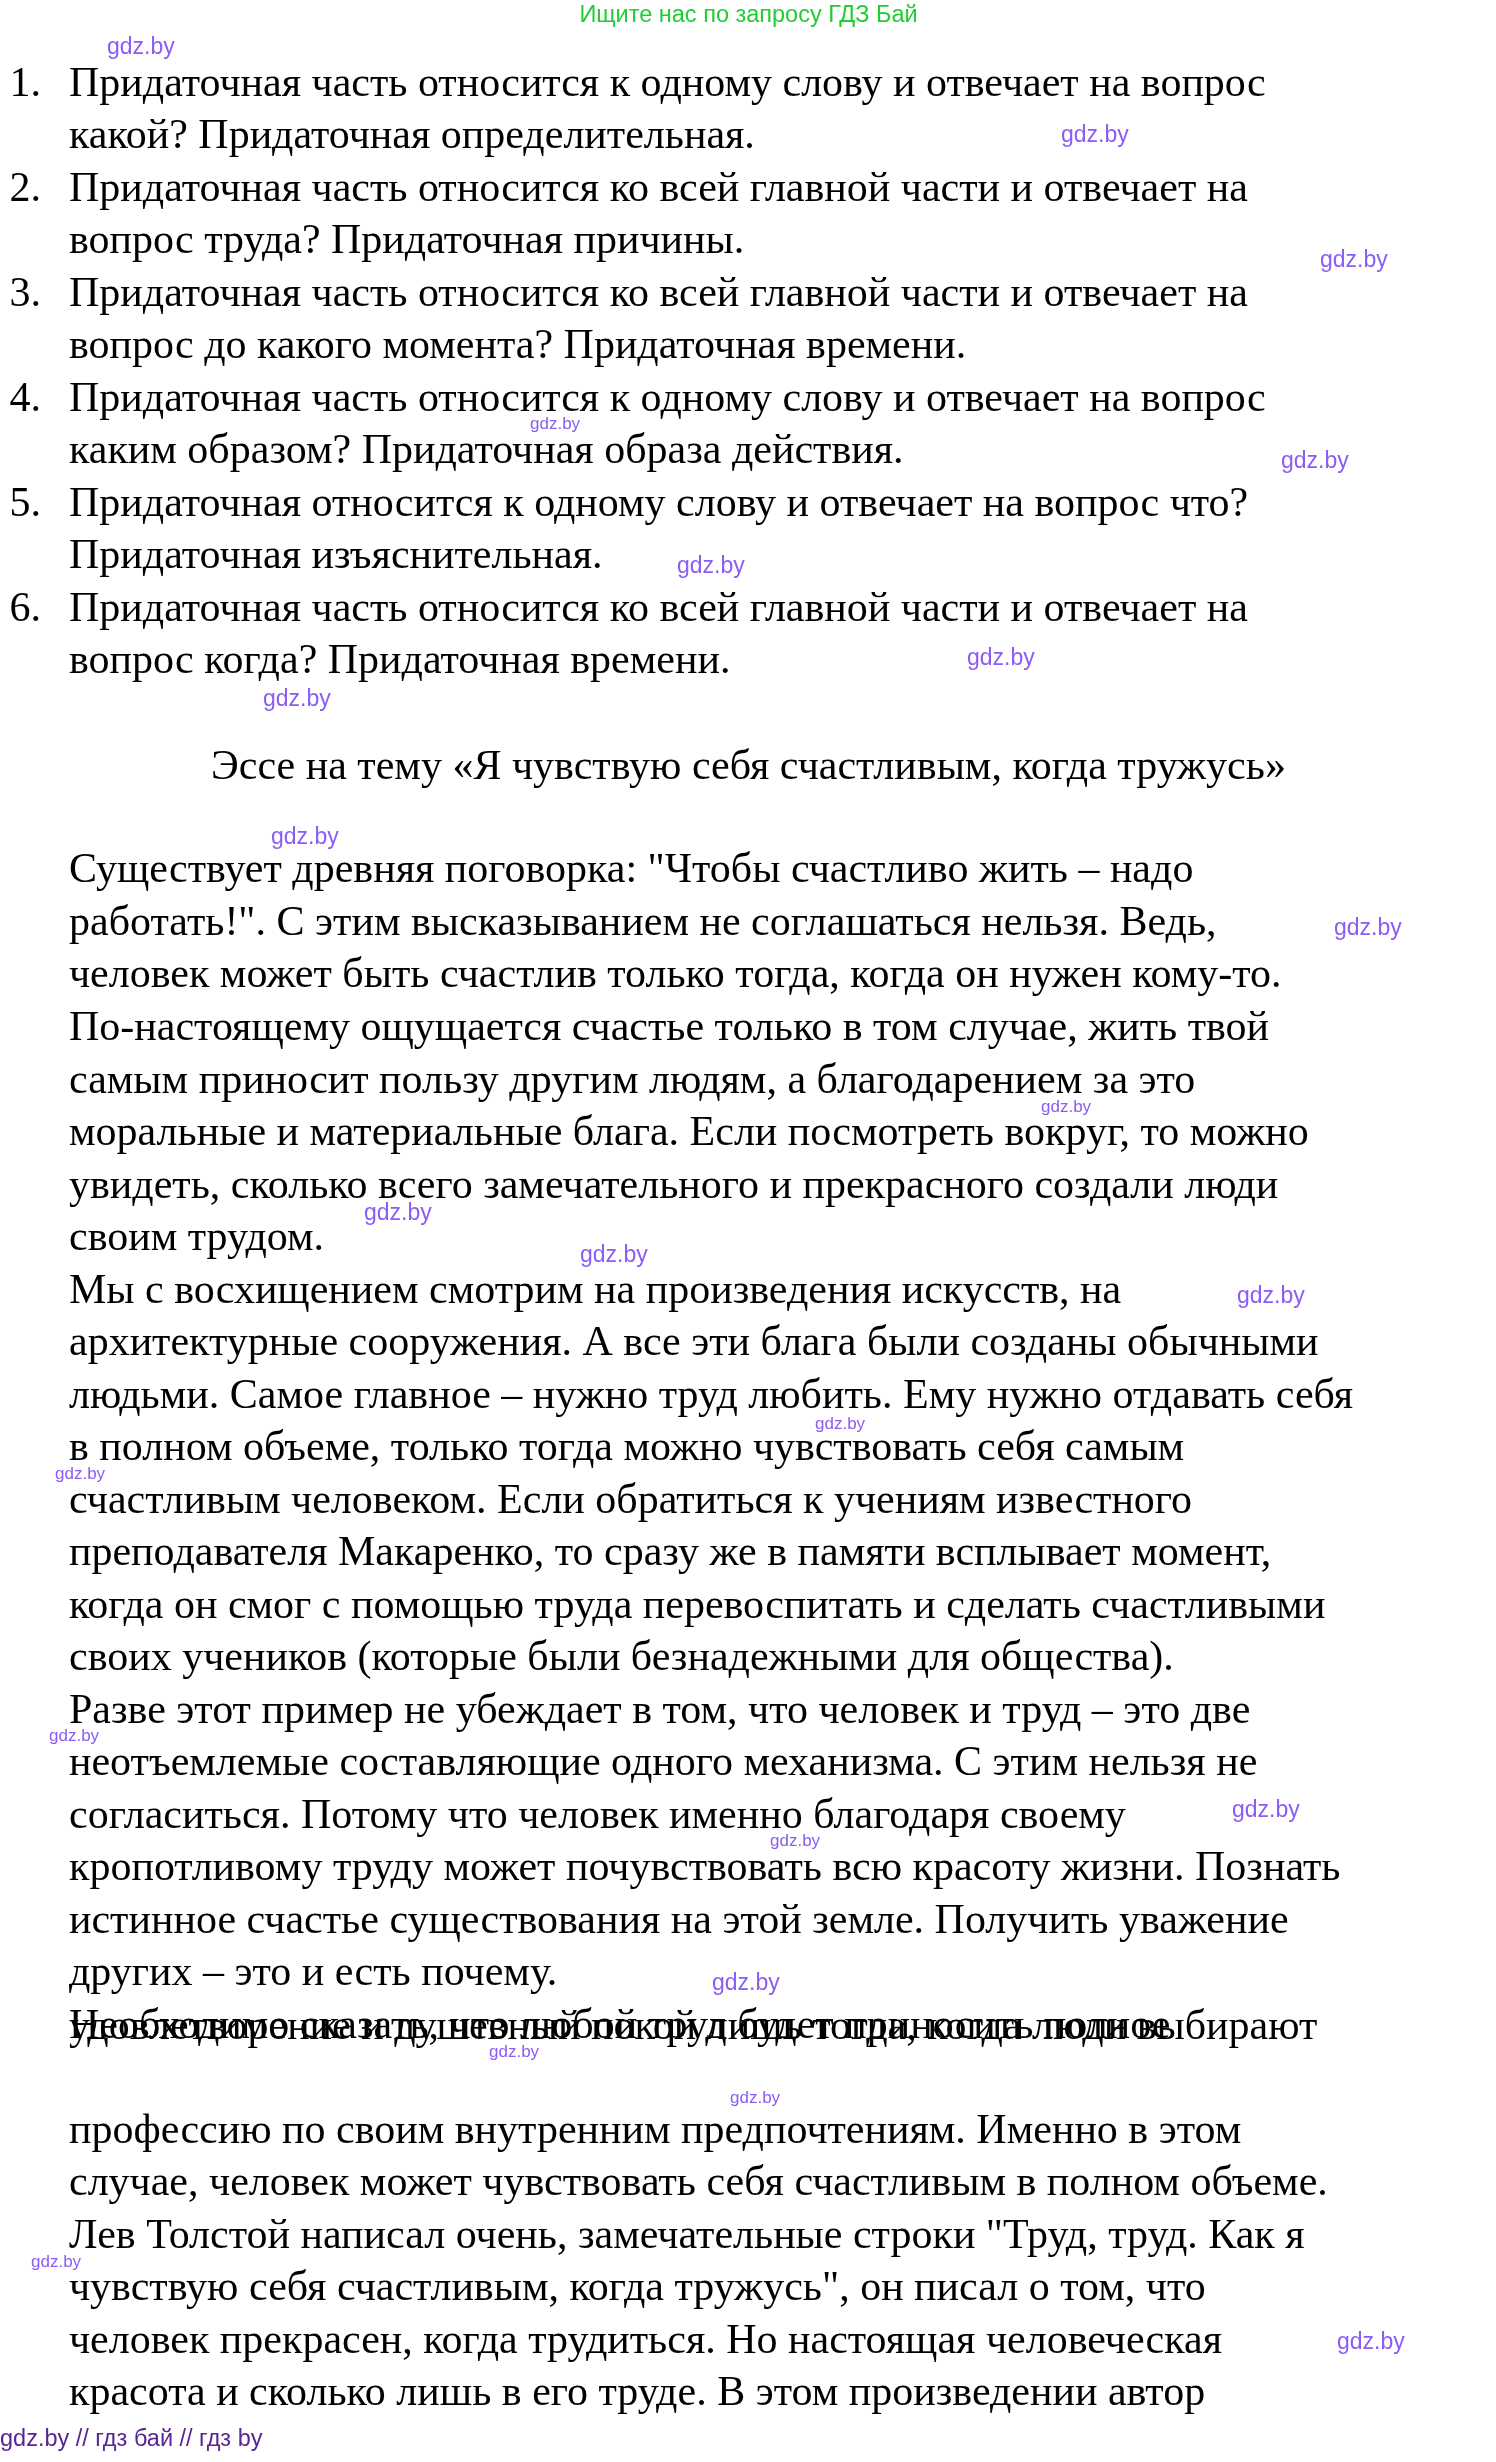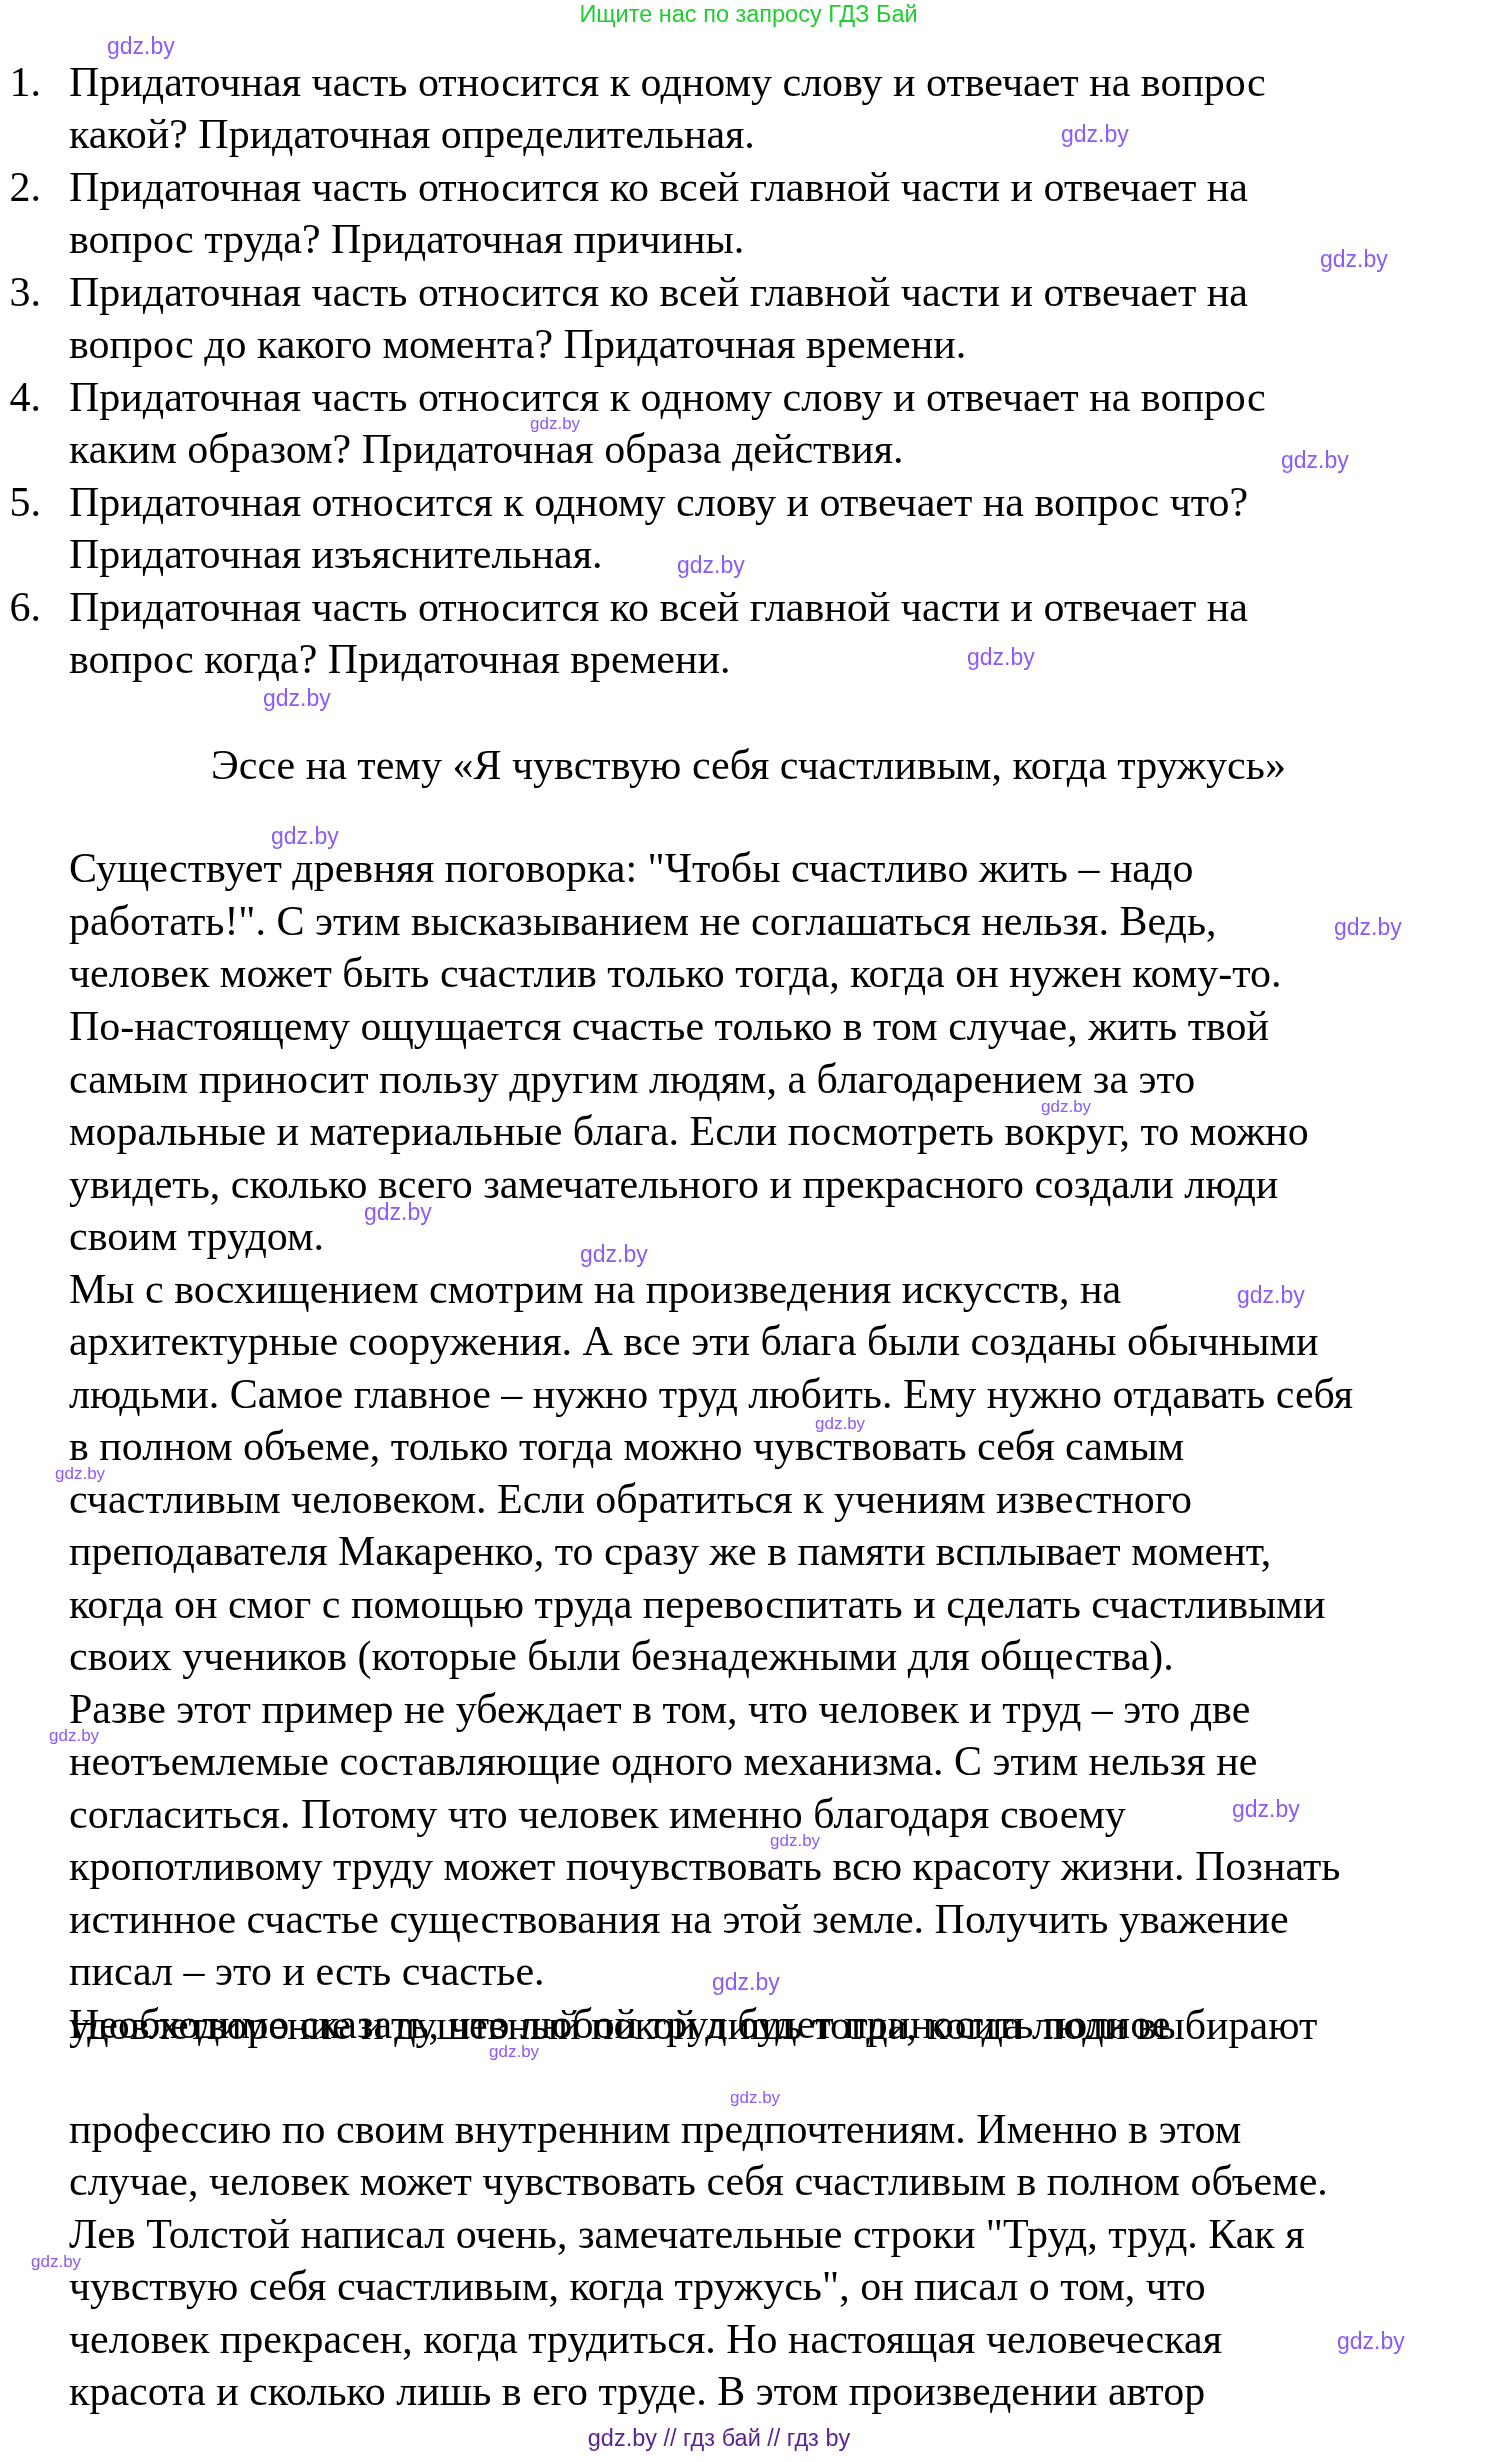--- a/index.html
+++ b/index.html
@@ -1,19 +1,19 @@
 <!DOCTYPE html>
 <html style="font-size:12.5px"><head>
 <meta charset="utf-8">
 <style>
   html, body { margin:0; padding:0; background:#ffffff; }
   body { width:1497px; height:2462px; position:relative; overflow:hidden; }
   .hdr { position:absolute; left:0; width:1497px; top:0; height:28px; text-align:center;
          font-family:"Liberation Sans", sans-serif; font-size:23.5px; color:#22cc33; line-height:28px; }
-  .ftr { position:absolute; left:0; width:1438px; top:2423px; height:31px; text-align:center;
+  .ftr { position:absolute; left:0; width:1438px; top:2423px; height:31px; 
          font-family:"Liberation Sans", sans-serif; font-size:23.5px; color:#5a2590; line-height:31px; }
   .line { position:absolute; left:69px; white-space:nowrap;
           font-family:"Liberation Serif", serif; font-size:42px; line-height:52px; height:52px; color:#000;
           transform-origin:left center; transform:scaleX(1.0); }
   .num { position:absolute; left:9.4px; font-family:"Liberation Serif", serif; font-size:42px; line-height:52px; color:#000; }
   .title { position:absolute; left:0; width:1497px; text-align:center; font-family:"Liberation Serif", serif;
            font-size:42px; line-height:52px; color:#000; }
   .wm { position:absolute; font-family:"Liberation Sans", sans-serif; font-size:23px; color:#8b5cf6; line-height:27px; }
   .wm.small { font-size:17px; line-height:20.4px; }
 </style>
@@ -72,21 +72,21 @@
   <div class="line" style="top:1420px">в полном объеме, только тогда можно чувствовать себя самым</div>
   <div class="line" style="top:1473px">счастливым человеком. Если обратиться к учениям известного</div>
   <div class="line" style="top:1525px">преподавателя Макаренко, то сразу же в памяти всплывает момент,</div>
   <div class="line" style="top:1578px">когда он смог с помощью труда перевоспитать и сделать счастливыми</div>
   <div class="line" style="top:1630px">своих учеников (которые были безнадежными для общества).</div>
   <div class="line" style="top:1683px">Разве этот пример не убеждает в том, что человек и труд – это две</div>
   <div class="line" style="top:1735px">неотъемлемые составляющие одного механизма. С этим нельзя не</div>
   <div class="line" style="top:1788px">согласиться. Потому что человек именно благодаря своему</div>
   <div class="line" style="top:1840px">кропотливому труду может почувствовать всю красоту жизни. Познать</div>
   <div class="line" style="top:1893px">истинное счастье существования на этой земле. Получить уважение</div>
-  <div class="line" style="top:1945px">писал – это и есть счастье.</div>
+  <div class="line" style="top:1945px">других – это и есть почему.</div>
   <div class="line" style="top:1998px">Необходимо сказать, что любой труд будет приносить полное</div>
   <div class="line" style="top:1999px">удовлетворение и душевный покой лишь тогда, когда люди выбирают</div>
   <div class="line" style="top:2103px">профессию по своим внутренним предпочтениям. Именно в этом</div>
   <div class="line" style="top:2155px">случае, человек может чувствовать себя счастливым в полном объеме.</div>
   <div class="line" style="top:2208px">Лев Толстой написал очень, замечательные строки "Труд, труд. Как я</div>
   <div class="line" style="top:2260px">чувствую себя счастливым, когда тружусь", он писал о том, что</div>
   <div class="line" style="top:2313px">человек прекрасен, когда трудиться. Но настоящая человеческая</div>
   <div class="line" style="top:2365px">красота и сколько лишь в его труде. В этом произведении автор</div>
 </div>
 

